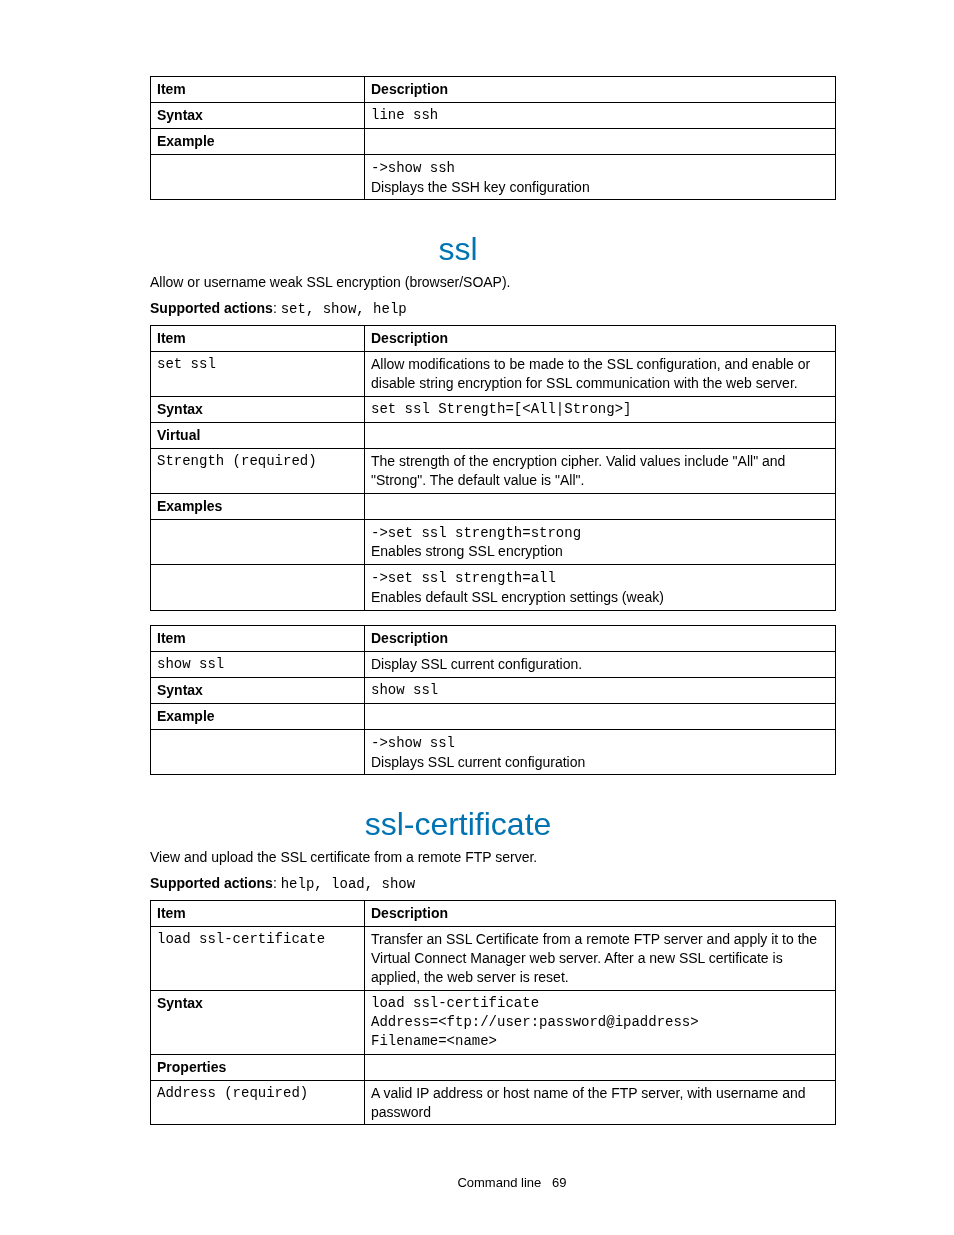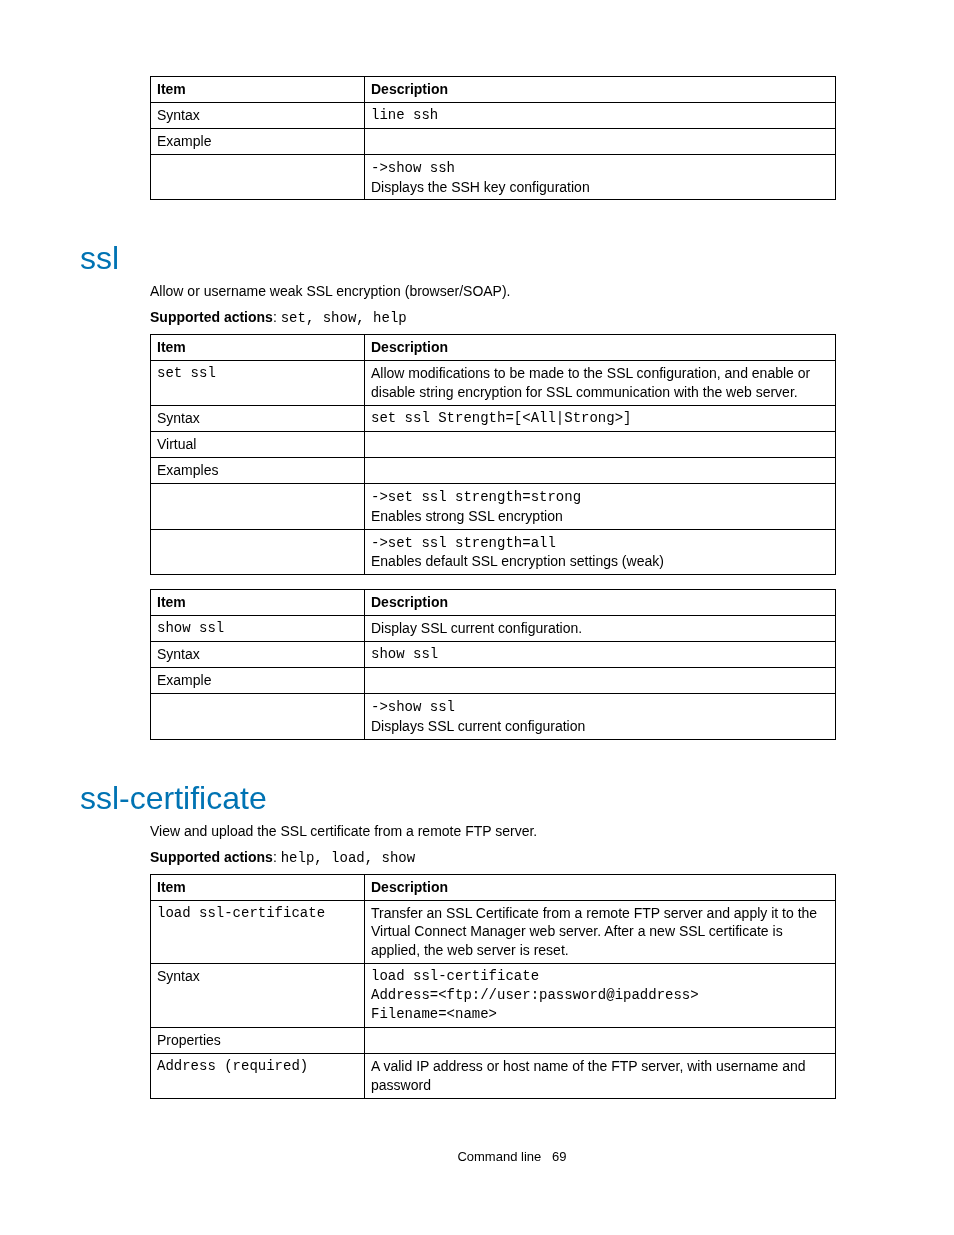--- a/index.html
+++ b/index.html
@@ -13,21 +13,22 @@
   }
   .page {
     padding: 72px 118px 40px 80px;
     box-sizing: border-box;
   }
   h2.section {
     font-family: Arial, Helvetica, sans-serif;
     font-weight: normal;
     color: #0073b3;
     font-size: 32px;
-    margin: 40px 0 6px 0;
+    margin: 31px 0 6px 0;
+    text-align: center;
   }
   p.intro {
     margin: 6px 0 10px 70px;
     font-size: 14px;
   }
   p.supported {
     margin: 6px 0 8px 70px;
     font-size: 14px;
   }
   p.supported b {
@@ -51,21 +52,21 @@
     vertical-align: top;
     text-align: left;
     font-size: 14px;
     line-height: 1.35;
   }
   table.cmd th {
     font-weight: bold;
   }
   table.cmd .col-item  { width: 214px; }
   table.cmd .col-desc  { width: auto; }
-  .bold { font-weight: normal; }
+  .bold { font-weight: bold; }
   .footer {
     position: relative;
     margin-top: 50px;
     text-align: center;
     font-size: 13px;
     padding-right: 0;
   }
   .footer-inner {
     margin-left: 70px;
     margin-right: -38px;
@@ -130,20 +131,24 @@
     </tr>
     <tr>
       <td class="bold">Syntax</td>
       <td class="mono">set ssl Strength=[&lt;All|Strong&gt;]</td>
     </tr>
     <tr>
       <td class="bold">Virtual</td>
       <td></td>
     </tr>
     <tr>
+      <td class="mono">Strength (required)</td>
+      <td>The strength of the encryption cipher. Valid values include "All" and "Strong". The default value is "All".</td>
+    </tr>
+    <tr>
       <td class="bold">Examples</td>
       <td></td>
     </tr>
     <tr>
       <td></td>
       <td>
         <span class="mono">-&gt;set ssl strength=strong</span><br>
         <span>Enables strong SSL encryption</span>
       </td>
     </tr>

